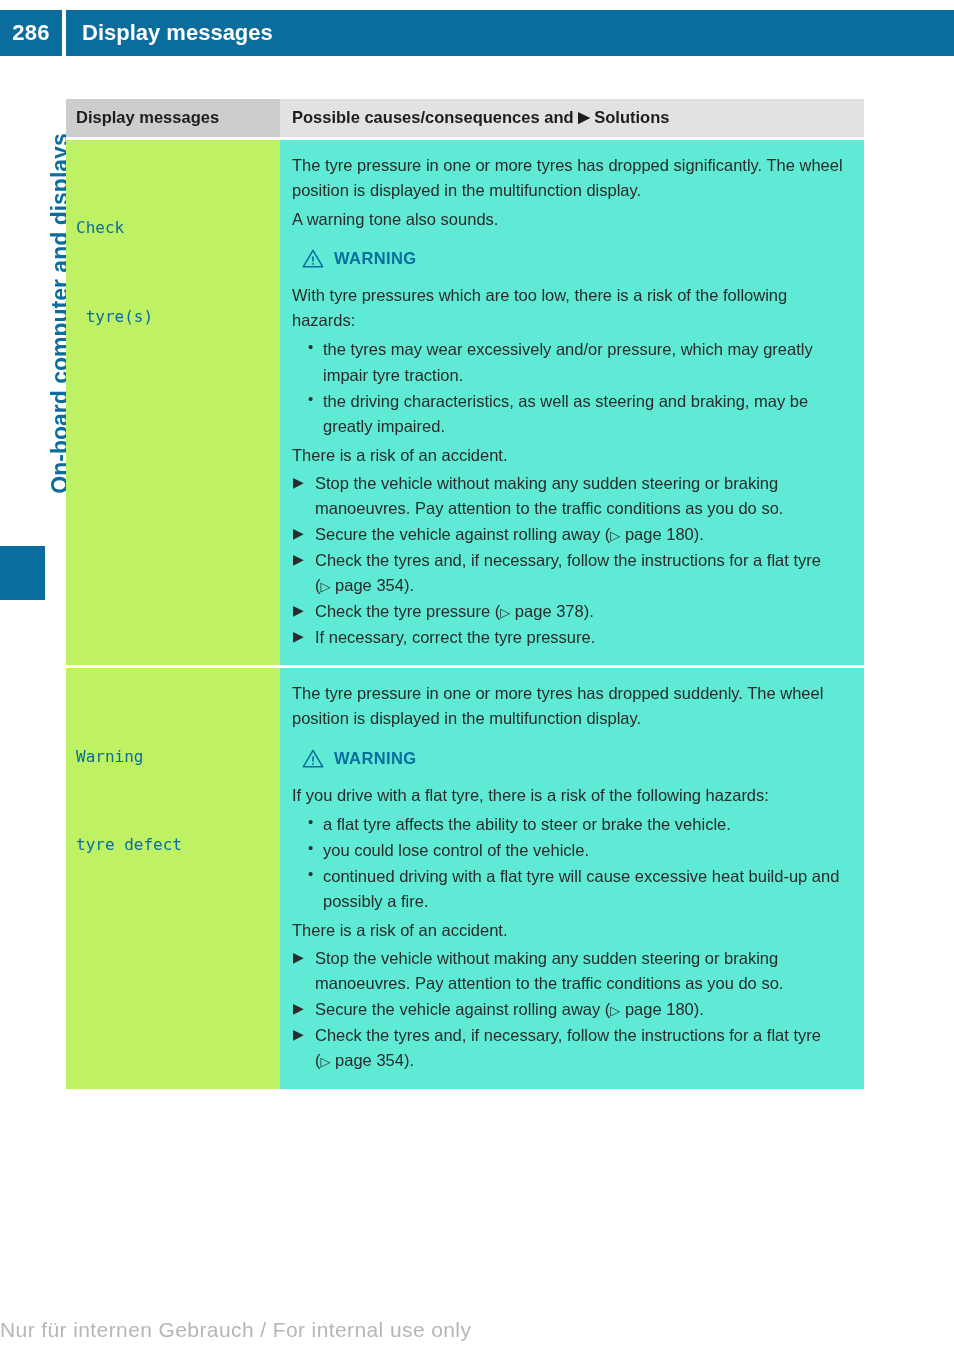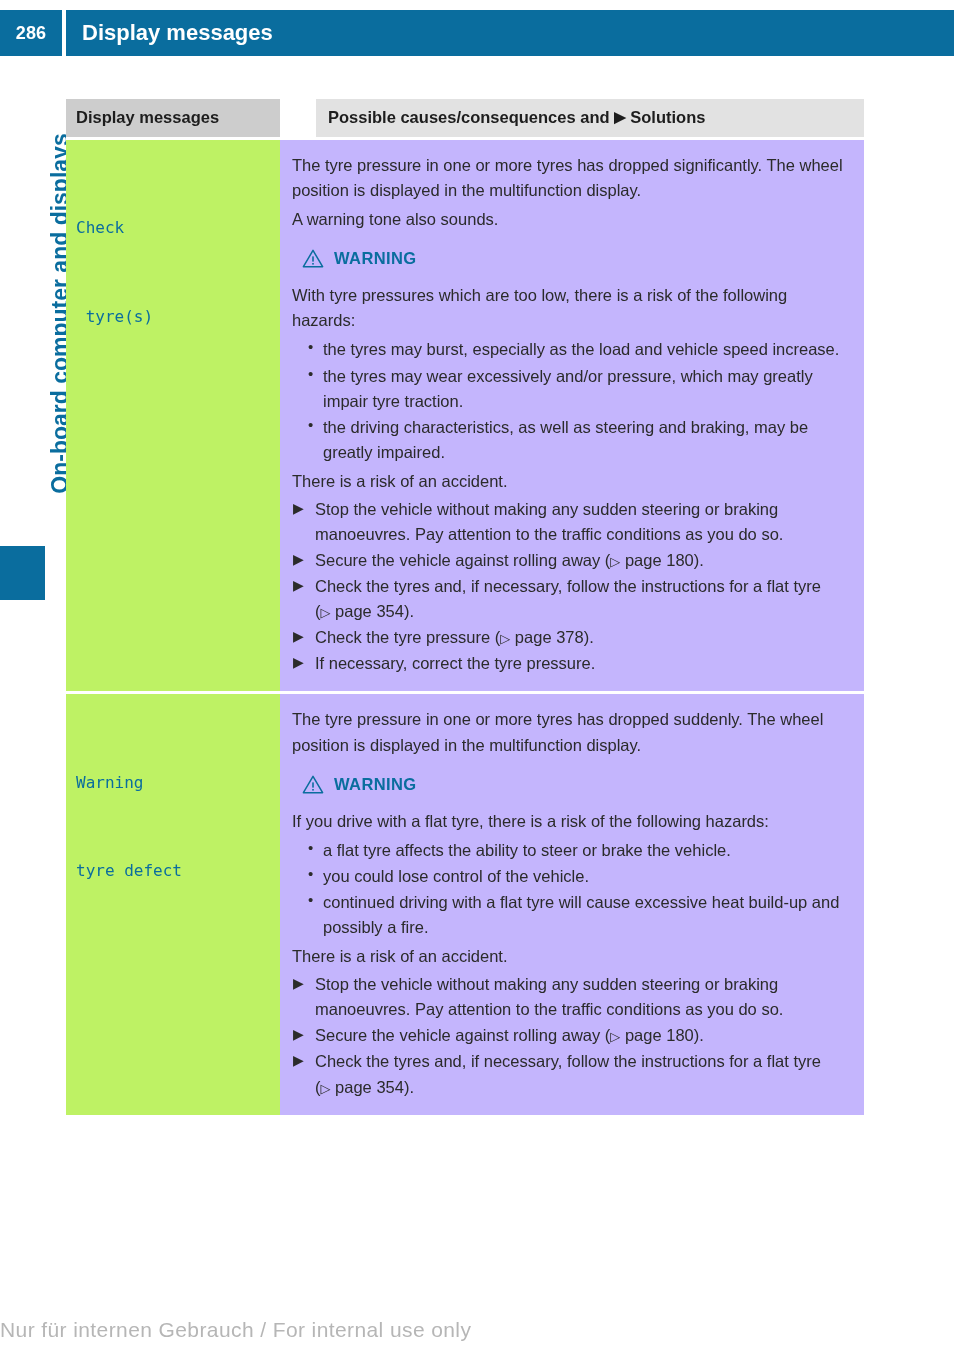--- a/index.html
+++ b/index.html
@@ -24,21 +24,21 @@
     width: 954px;
     height: 46px;
     background: #0a6d9e;
     display: flex;
     align-items: center;
   }
   .page-number {
     width: 62px;
     text-align: center;
     color: #ffffff;
-    font-size: 18px;
+    font-size: 22px;
     font-weight: bold;
     letter-spacing: 0.2px;
     line-height: 46px;
   }
   .header-divider {
     width: 4px;
     height: 46px;
     background: #ffffff;
     flex: 0 0 auto;
   }
@@ -95,21 +95,20 @@
   }
   .th-right {
     flex: 1;
     background: #e2e2e2;
     box-sizing: border-box;
     padding: 9px 0 7px 12px;
     font-size: 16.5px;
     font-weight: bold;
     color: #1d1d1d;
     white-space: nowrap;
-    margin-left: 36px;
   }
   .th-right .solid-tri {
     font-size: 15px;
     vertical-align: 1px;
   }
 
   .table-row {
     display: flex;
     border-top: 3px solid #ffffff;
   }
@@ -119,21 +118,21 @@
     box-sizing: border-box;
     padding: 14px 0 14px 10px;
     font-family: "DejaVu Sans Mono", "Liberation Mono", monospace;
     font-size: 16px;
     line-height: 1.85;
     color: #0a6d9e;
     white-space: pre;
   }
   .td-right {
     flex: 1;
-    background: #c4b5fd;
+    background: #5eead4;
     box-sizing: border-box;
     padding: 13px 14px 14px 12px;
     font-size: 16.5px;
     line-height: 1.52;
     color: #2b2b2b;
   }
 
   .para {
     margin: 0 0 4px 0;
   }
@@ -257,21 +256,20 @@
           <path d="M11 1.4 L20.6 17.7 L1.4 17.7 Z" fill="none" stroke="#0a6d9e" stroke-width="1.5" stroke-linejoin="round"></path>
           <rect x="10.2" y="7.4" width="1.6" height="5.2" fill="#0a6d9e"></rect>
           <rect x="10.2" y="14" width="1.6" height="1.6" fill="#0a6d9e"></rect>
         </svg>
         <span class="warn-text">WARNING</span>
       </div>
 
       <p class="para">With tyre pressures which are too low, there is a risk of the following hazards:</p>
 
       <ul class="bullets">
-        <li>the tyres may burst, especially as the load and vehicle speed increase.</li>
         <li>the tyres may wear excessively and/or pressure, which may greatly impair tyre traction.</li>
         <li>the driving characteristics, as well as steering and braking, may be greatly impaired.</li>
       </ul>
 
       <p class="para tight">There is a risk of an accident.</p>
 
       <ul class="steps">
         <li>
           <span class="step-tri">▶</span>
           <span>Stop the vehicle without making any sudden steering or braking manoeuvres. Pay attention to the traffic conditions as you do so.</span>

